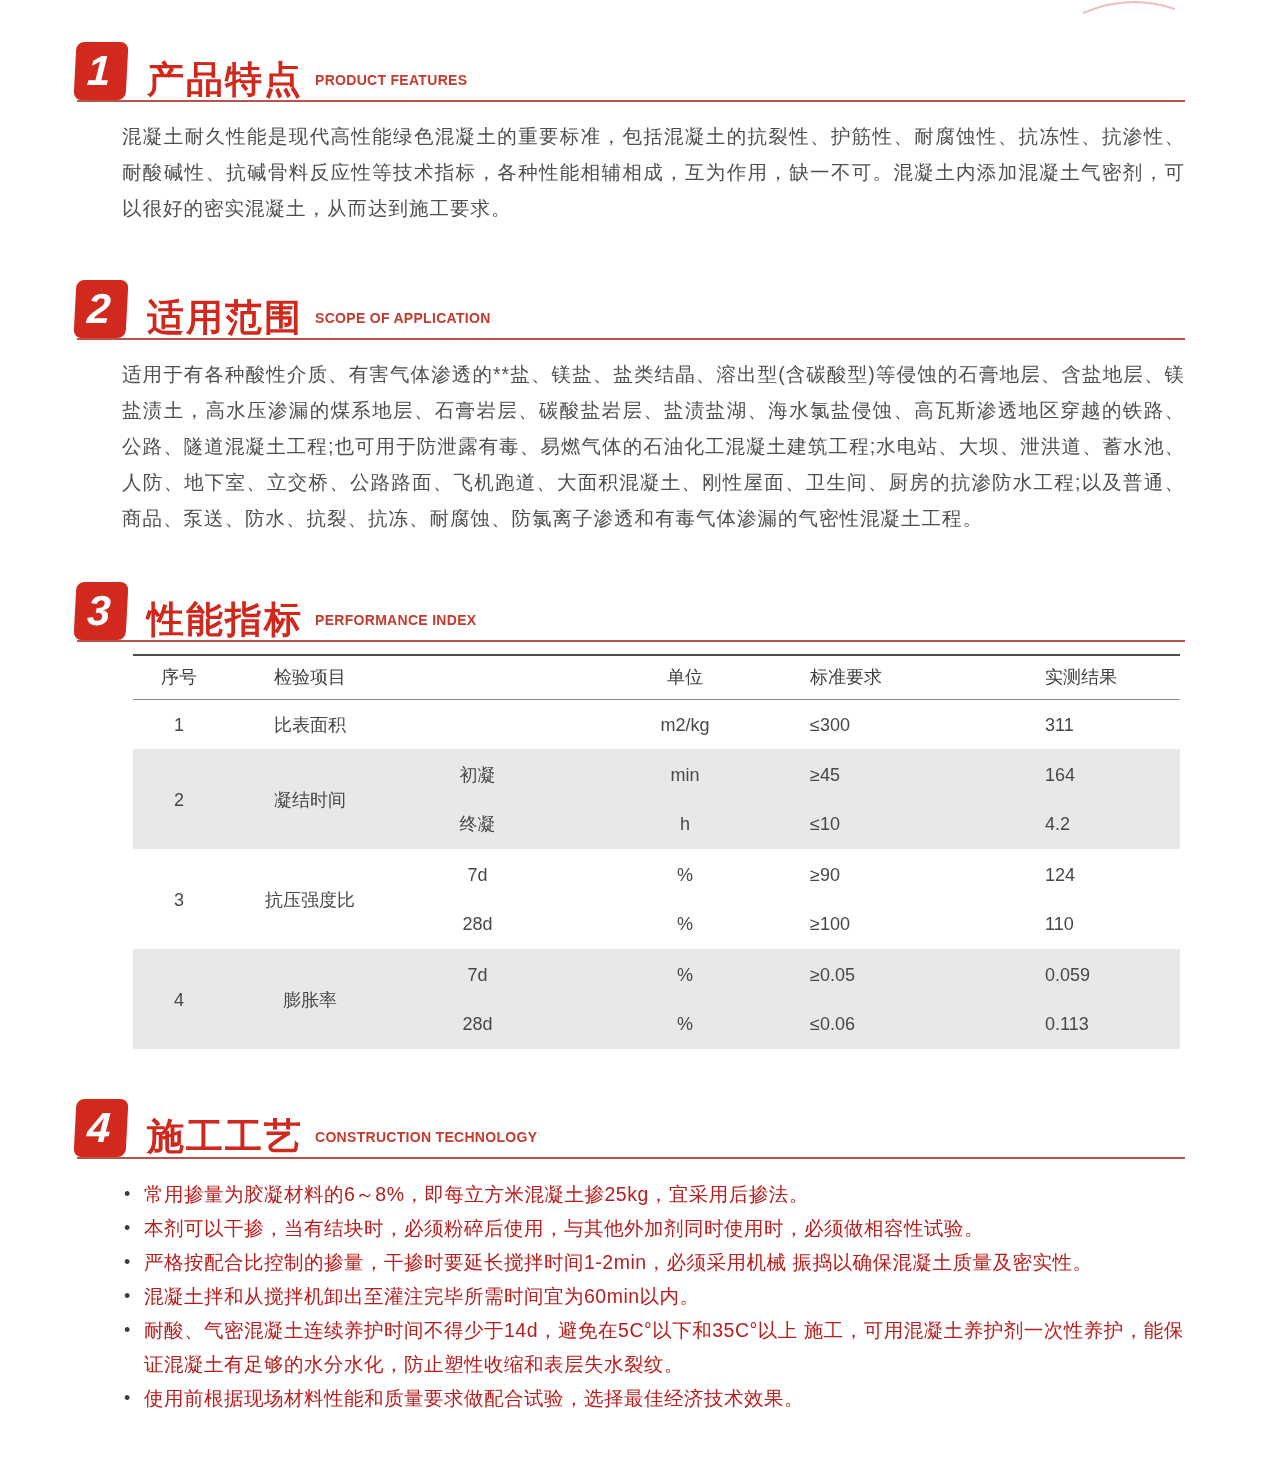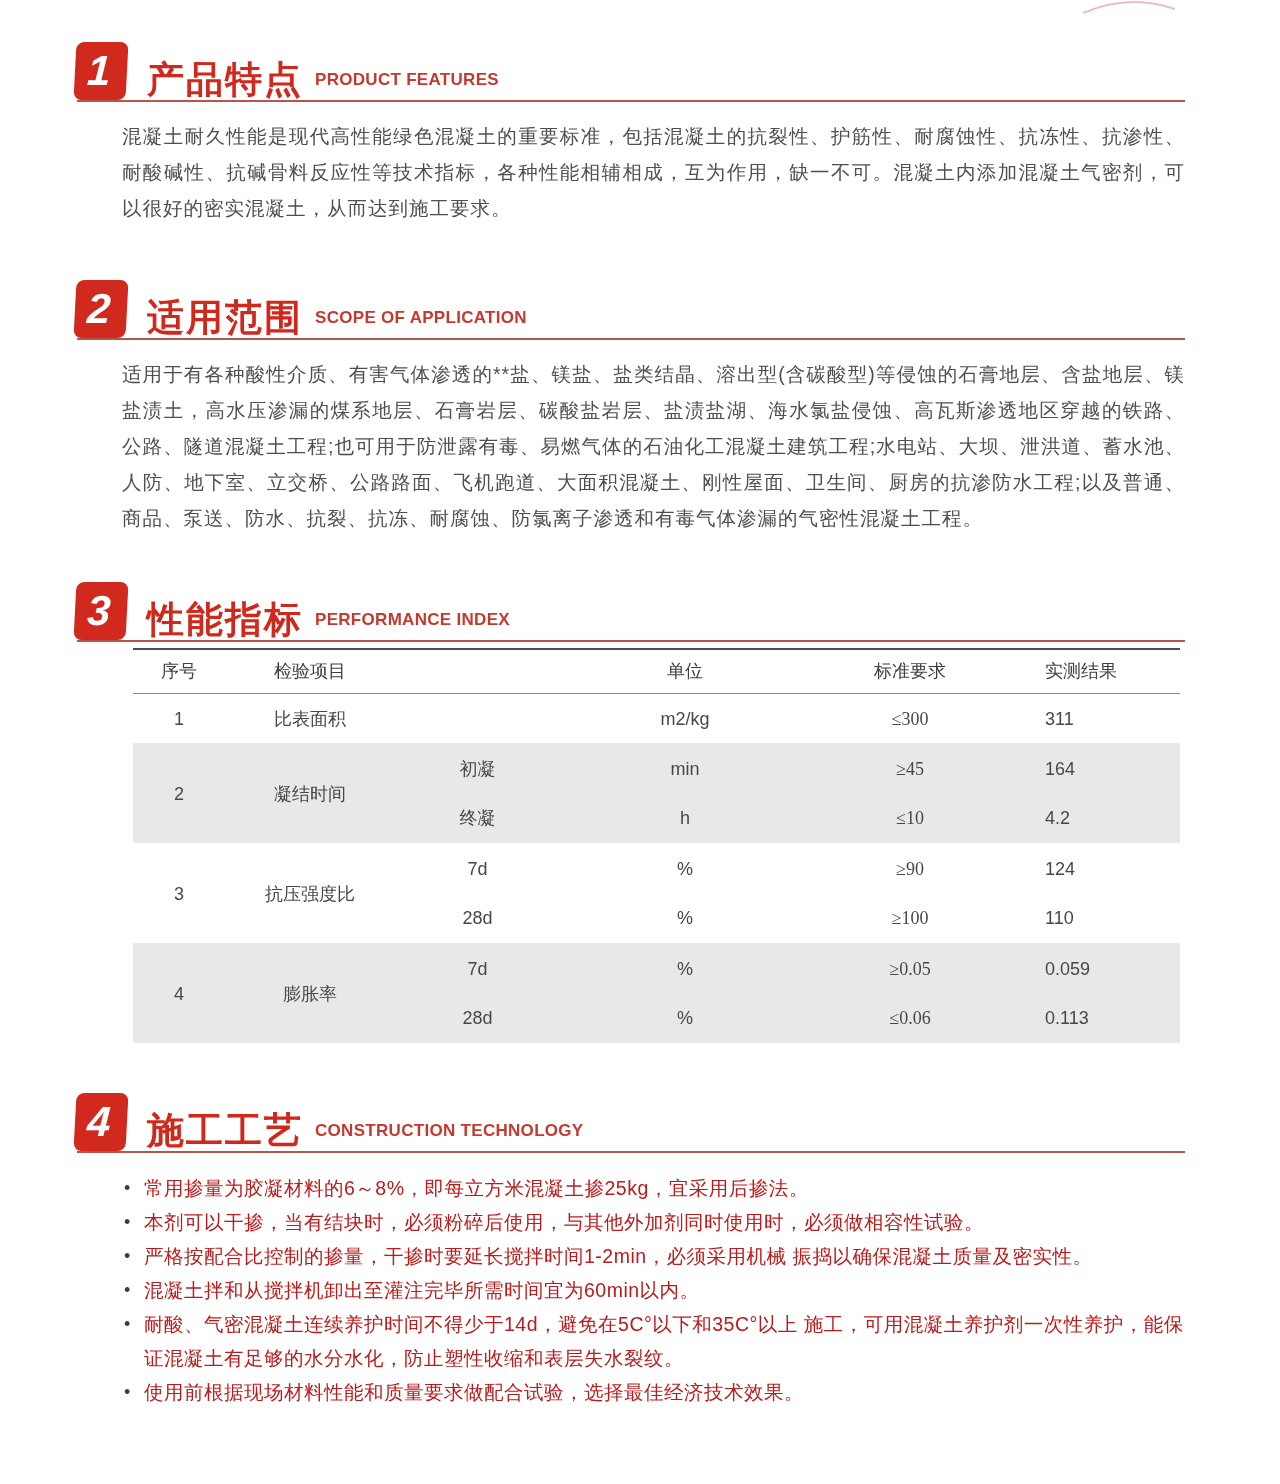--- a/index.html
+++ b/index.html
@@ -48,21 +48,21 @@
     white-space: nowrap;
   }
   .sec-title-cn {
     font-size: 37px;
     font-weight: bold;
     color: #d0281c;
     letter-spacing: 2px;
     line-height: 1;
   }
   .sec-title-en {
-    font-size: 17px;
+    font-size: 14px;
     font-weight: bold;
     color: #c43a2e;
     margin-left: 12px;
     letter-spacing: .3px;
   }
 
   
   .para {
     margin: 14px 14px 0 47px;
     width: 1063px;
@@ -70,41 +70,41 @@
     line-height: 36px;
     letter-spacing: 1px;
     color: #4f4f4f;
     text-align: justify;
     text-justify: inter-character;
     word-break: break-all;
   }
 
   
   .perf-table {
-    margin: 4px 0 0 58px;
+    margin: 10px 0 0 58px;
     width: 1047px;
     border-collapse: collapse;
     font-size: 18px;
     color: #474747;
   }
   .perf-table thead tr {
     border-top: 2px solid #4d4d4d;
     border-bottom: 1px solid #8a8a8a;
   }
   .perf-table th {
     font-weight: normal;
     height: 44px;
     color: #3f3f3f;
   }
   .perf-table td { height: 50px; }
   .perf-table .c-no    { width: 92px;  text-align: center; }
   .perf-table .c-item  { width: 170px; text-align: center; }
   .perf-table .c-sub   { width: 165px; text-align: center; }
   .perf-table .c-unit  { width: 215px; text-align: center; padding-left: 35px; }
-  .perf-table .c-req   { width: 235px; text-align: center; padding-left: 35px; font-family: Liberation Serif, serif; }
+  .perf-table .c-req   { width: 235px; text-align: left; padding-left: 35px; }
   .perf-table .c-res   { width: 170px; text-align: left; padding-left: 35px; }
   .perf-table tbody.shaded { background: #e8e8e8; }
   .perf-table tbody tr:first-child td { padding-top: 2px; }
 
   
   .bullets { margin: 16px 0 0 47px; width: 1063px; list-style: none; }
   .bullets li {
     position: relative;
     padding-left: 22px;
     font-size: 19.5px;

